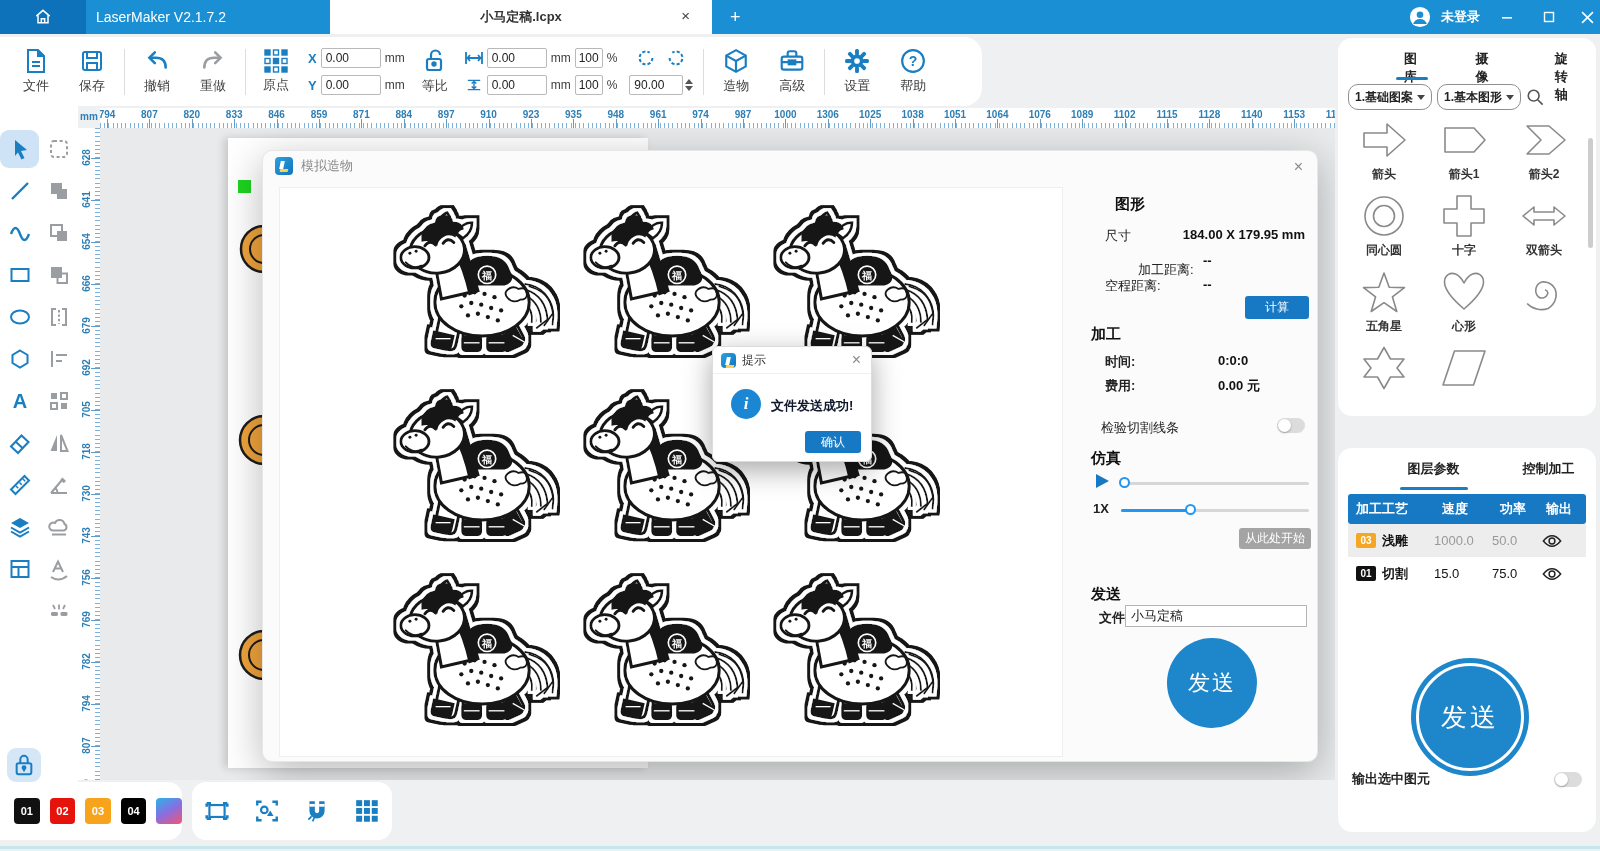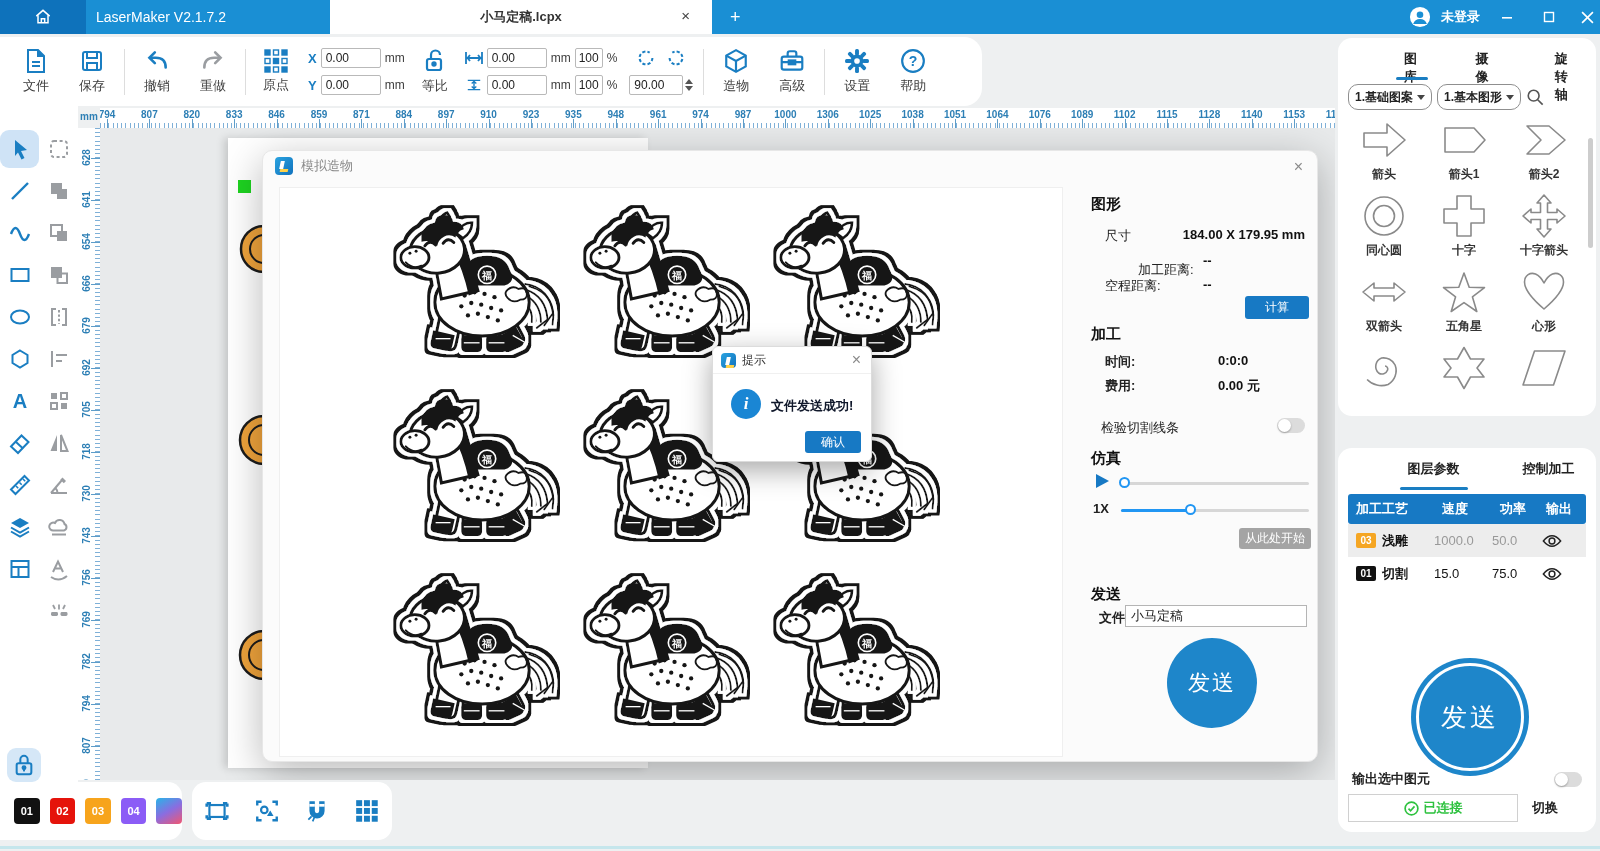--- a/index.html
+++ b/index.html
@@ -795,21 +795,21 @@
             <use href="#horse-sym" x="490" y="12" width="170" height="172"></use>
             <use href="#horse-sym" x="110" y="196" width="170" height="172"></use>
             <use href="#horse-sym" x="300" y="196" width="170" height="172"></use>
             <use href="#horse-sym" x="490" y="196" width="170" height="172"></use>
             <use href="#horse-sym" x="110" y="380" width="170" height="172"></use>
             <use href="#horse-sym" x="300" y="380" width="170" height="172"></use>
             <use href="#horse-sym" x="490" y="380" width="170" height="172"></use>
           </svg>
       </div>
 
-      <div class="h1" style="left:828px;top:44px;">图形</div>
+      <div class="h1" style="left:852px;top:44px;">图形</div>
       <div class="ilab" style="left:842px;top:76px;">尺寸</div>
       <div class="ival" style="right:12px;top:76px;">184.00 X 179.95 mm</div>
       <div class="ilab" style="left:875px;top:102px;margin-top:8px;">加工距离:</div>
       <div class="ival" style="left:940px;top:102px;">--</div>
       <div class="ilab" style="left:842px;top:126px;">空程距离:</div>
       <div class="ival" style="left:940px;top:126px;">--</div>
       <button class="btn-blue" style="left:982px;top:145px;width:64px;height:23px;">计算</button>
 
       <div class="h1" style="left:828px;top:174px;">加工</div>
       <div class="ilab" style="left:842px;top:202px;font-weight:bold;">时间:</div>
@@ -908,28 +908,20 @@
           </div>
           <div class="shape-label">同心圆</div>
         </div>
         <div class="shape-cell">
           <div class="shape-ic">
             <svg width="48" height="46" viewBox="0 0 46 46" fill="none" stroke="#8a8a8a" stroke-width="1.6" stroke-linejoin="round">
               <path d="M16,3 H30 V16 H43 V30 H30 V43 H16 V30 H3 V16 H16 Z"></path>
             </svg>
           </div>
           <div class="shape-label">十字</div>
-        </div>
-        <div class="shape-cell">
-          <div class="shape-ic">
-            <svg width="48" height="46" viewBox="0 0 46 46" fill="none" stroke="#8a8a8a" stroke-width="1.6" stroke-linejoin="round">
-              <path d="M23,2 L30,10 H26.5 V19.5 H36 V16 L44,23 36,30 V26.5 H26.5 V36 H30 L23,44 16,36 H19.5 V26.5 H10 V30 L2,23 10,16 V19.5 H19.5 V10 H16 Z"></path>
-            </svg>
-          </div>
-          <div class="shape-label">十字箭头</div>
         </div>
         <div class="shape-cell">
           <div class="shape-ic">
             <svg width="48" height="46" viewBox="0 0 46 46" fill="none" stroke="#8a8a8a" stroke-width="1.6" stroke-linejoin="round">
               <path d="M2,23 L13,14 V19 H33 V14 L44,23 33,32 V27 H13 V32 Z"></path>
             </svg>
           </div>
           <div class="shape-label">双箭头</div>
         </div>
         <div class="shape-cell">
@@ -1013,39 +1005,27 @@
               </svg>
             </span>
           </div>
         </div>
     </div>
     <div id="send-circle-main">发送</div>
     <div id="outsel-row">
       <span>输出选中图元</span>
       <div class="toggle" style="position:relative;"></div>
     </div>
-    <div id="connect-row">
-      <div id="connect-box">
-        <span>
-          <svg width="15" height="15" viewBox="0 0 16 16" fill="none" stroke="#2fc240" stroke-width="1.8">
-              <circle cx="8" cy="8" r="6.8"></circle>
-              <path d="M4.8,8.2 L7,10.4 L11.2,5.8"></path>
-            </svg>
-        </span>
-        <span>已连接</span>
-      </div>
-      <span id="switch-btn">切换</span>
-    </div>
   </div>
 
   <div id="palette">
       <div class="swatch" style="background: rgb(17, 17, 17);">01</div>
       <div class="swatch" style="background: rgb(229, 19, 11);">02</div>
       <div class="swatch" style="background: rgb(247, 164, 28);">03</div>
-      <div class="swatch" style="background: #8b5cf6;">04</div>
+      <div class="swatch" style="background: #000000;">04</div>
       <div class="swatch" style="background: linear-gradient(150deg, rgb(40, 180, 232), rgb(138, 109, 224), rgb(242, 86, 111));"></div>
     </div>
   <div id="bottomtools">
     <span>
         <svg width="26" height="26" viewBox="0 0 24 24" fill="none" stroke="#1a7ec2" stroke-width="2">
           <rect x="5" y="6.5" width="14" height="11"></rect>
           <path d="M2.5,5 h4 M2.5,5 v3 M21.5,5 h-4 M21.5,5 v3 M2.5,19 h4 M2.5,19 v-3 M21.5,19 h-4 M21.5,19 v-3" stroke-width="2.4"></path>
         </svg>
       </span>
     <span>

